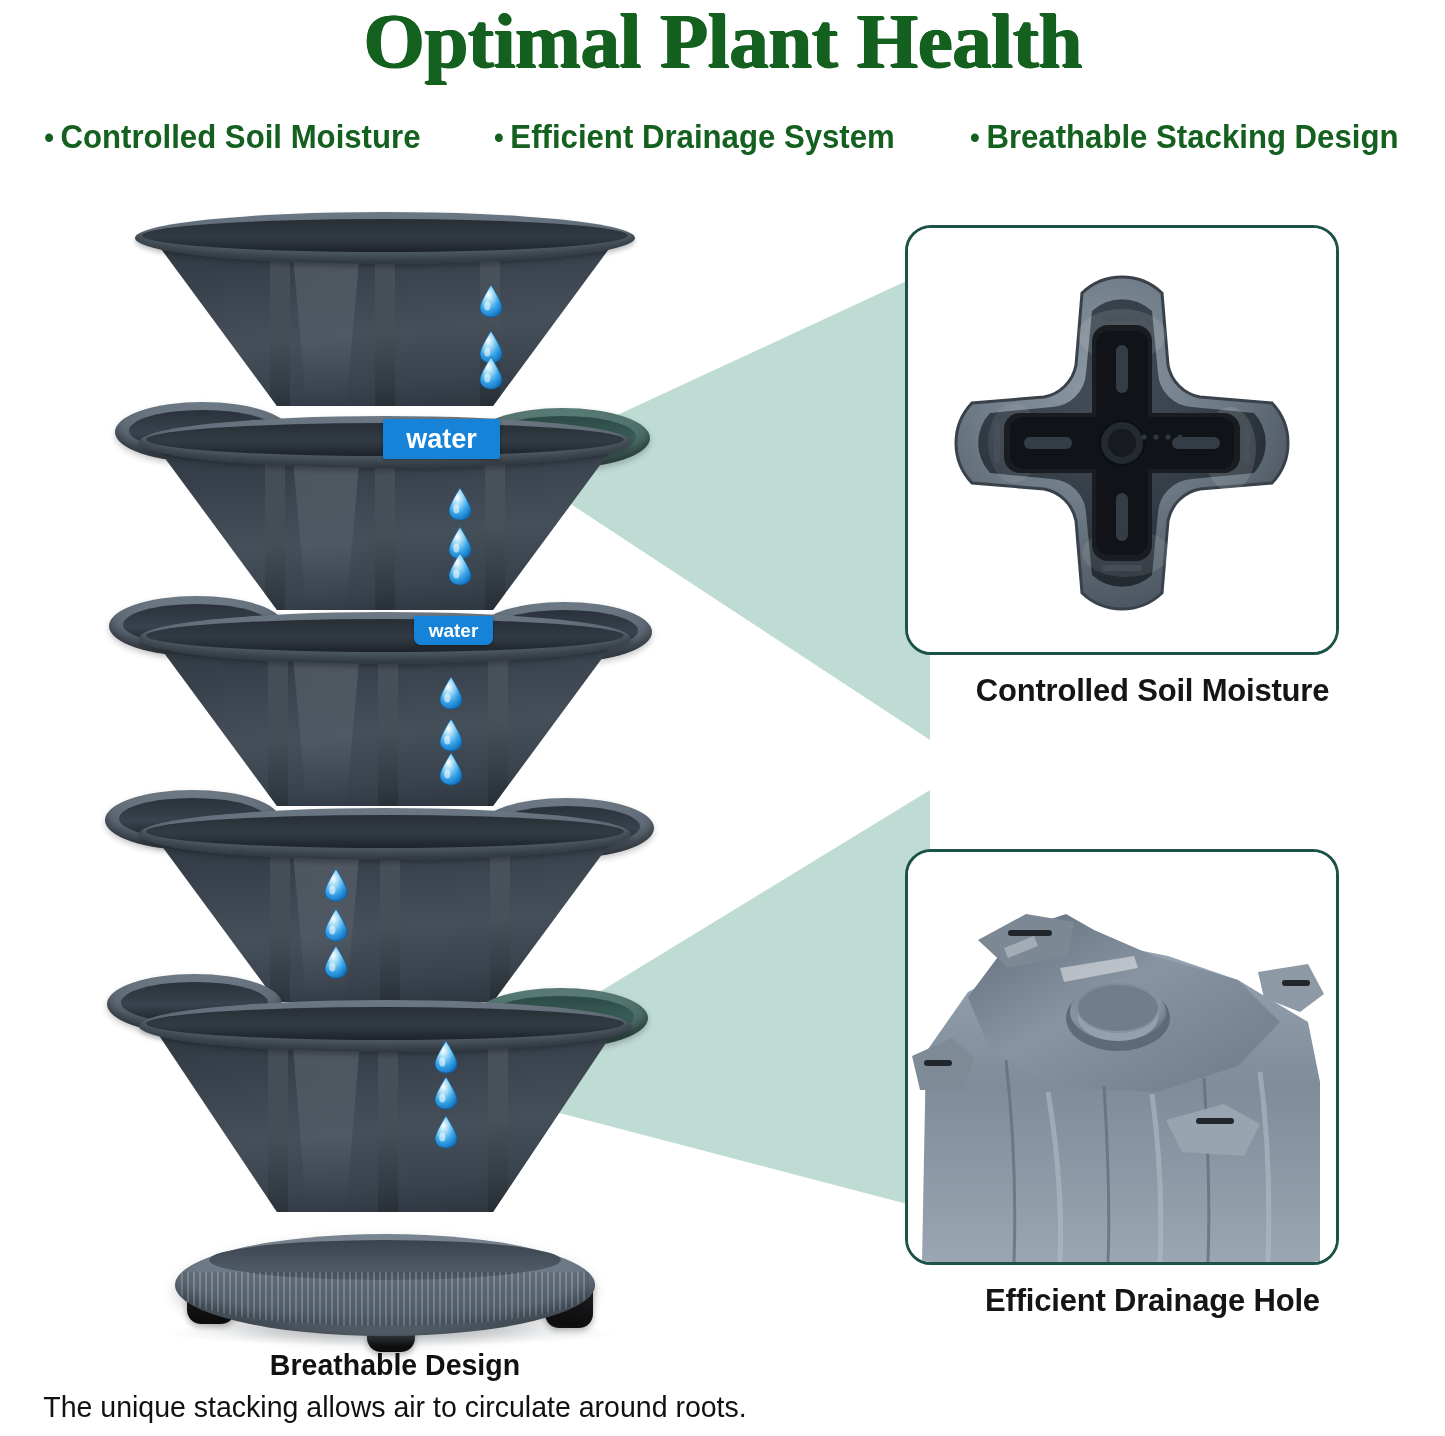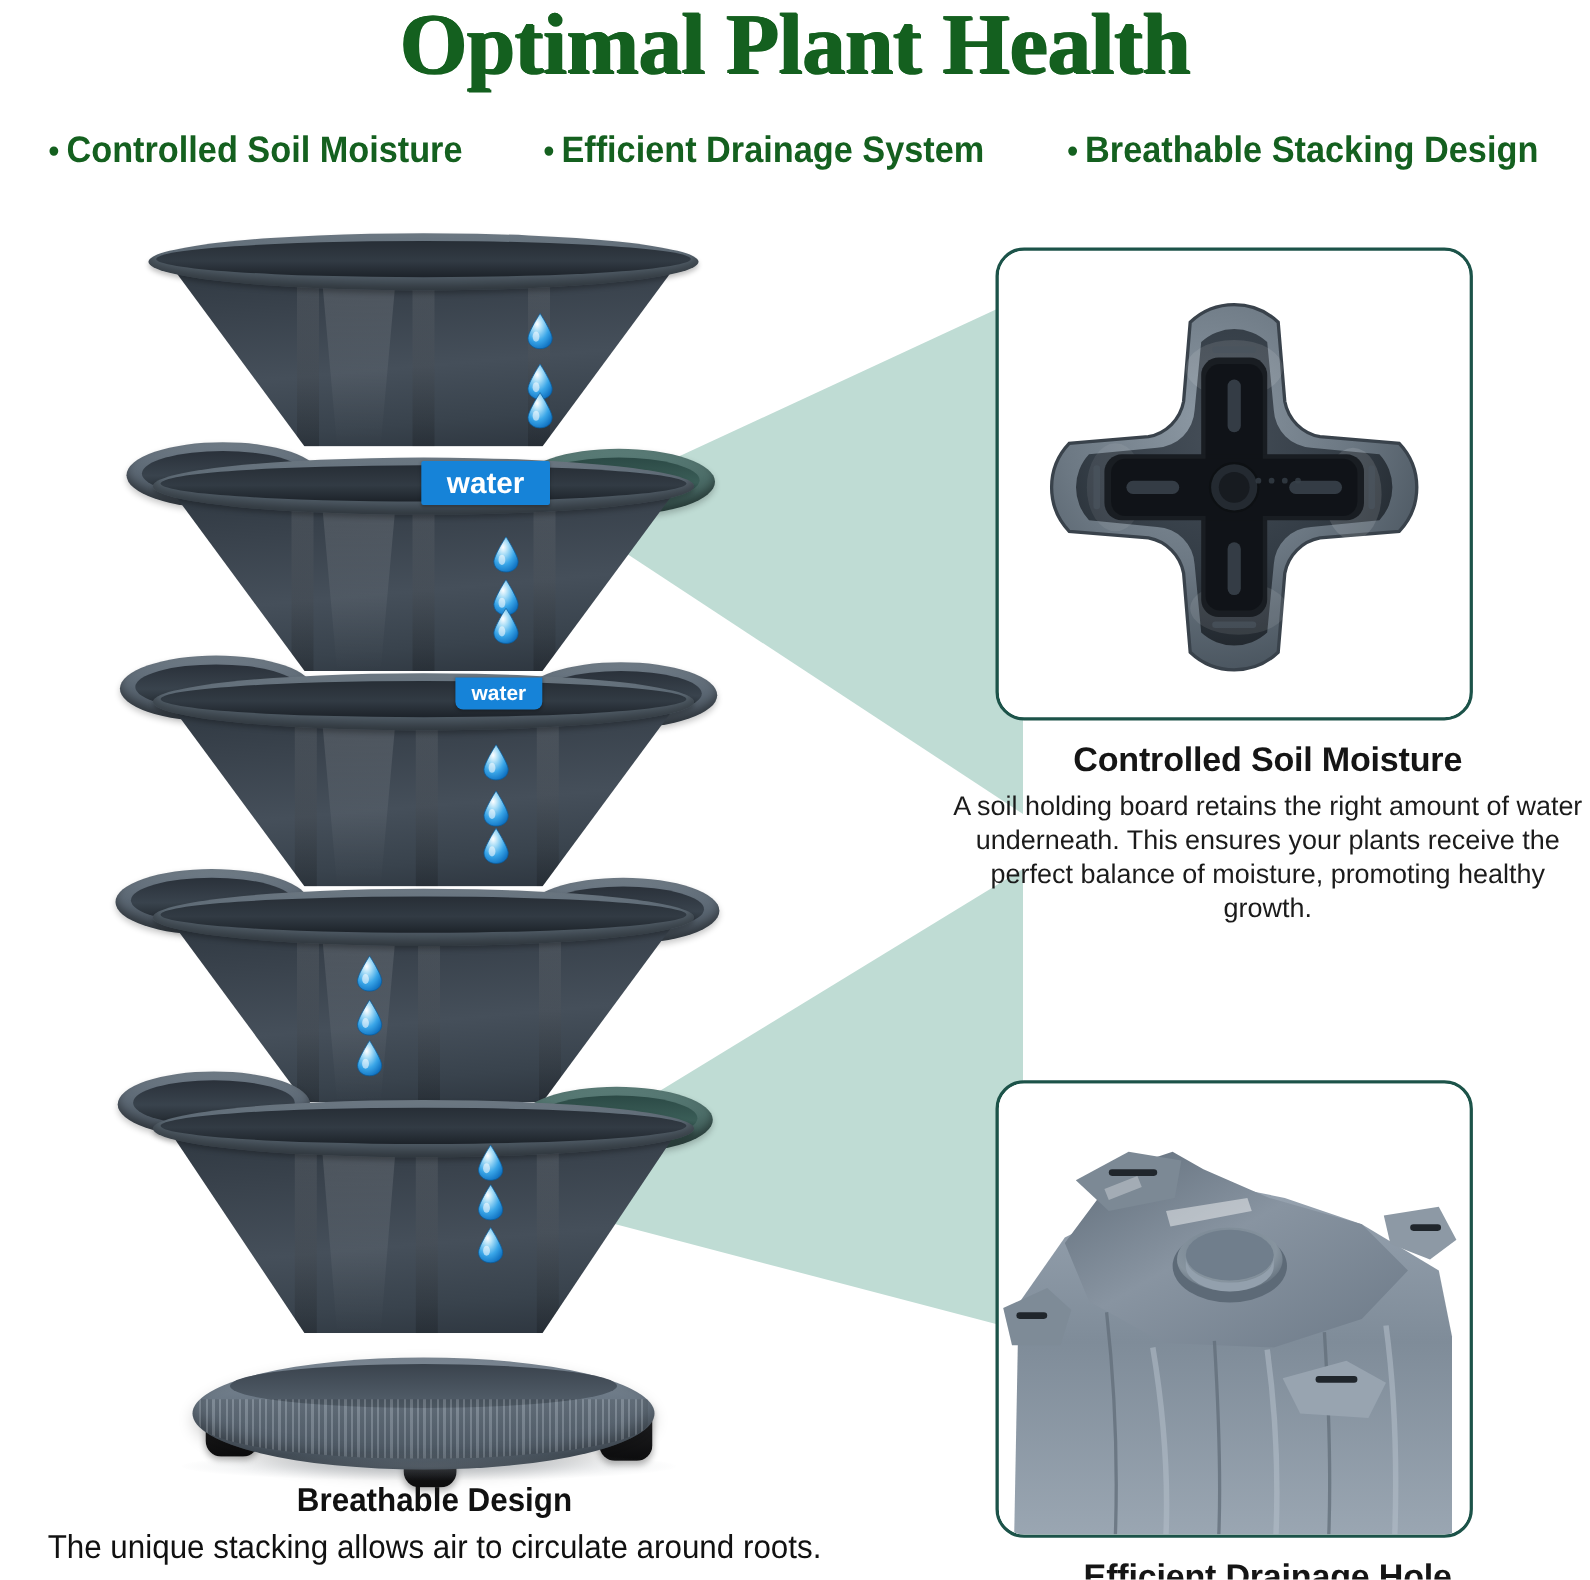--- a/index.html
+++ b/index.html
@@ -435,21 +435,20 @@
         <g fill="#39424b" opacity="0.75">
           <circle cx="22" cy="-6" r="2.6"></circle>
             <circle cx="34" cy="-6" r="2.6"></circle>
           <circle cx="46" cy="-6" r="2.6"></circle>
             <circle cx="58" cy="-6" r="2.6"></circle>
         </g>
       </g>
     </svg>
   </div>
   <div class="cap-title">Controlled Soil Moisture</div>
-  <div class="cap-body">A soil holding board retains the right amount of water underneath. This ensures your plants receive the perfect balance of moisture, promoting healthy growth.</div>
 
   <div class="panel" id="panel-bottom">
     <svg id="drain-art" viewBox="0 0 428 410" preserveAspectRatio="xMidYMid meet">
       <defs>
         <linearGradient id="potTop" x1="0" y1="0" x2="1" y2="1">
           <stop offset="0%" stop-color="#5f6c79"></stop>
           <stop offset="45%" stop-color="#8894a1"></stop>
           <stop offset="100%" stop-color="#6d7a88"></stop>
         </linearGradient>
         <linearGradient id="potSide" x1="0" y1="0" x2="0" y2="1">

